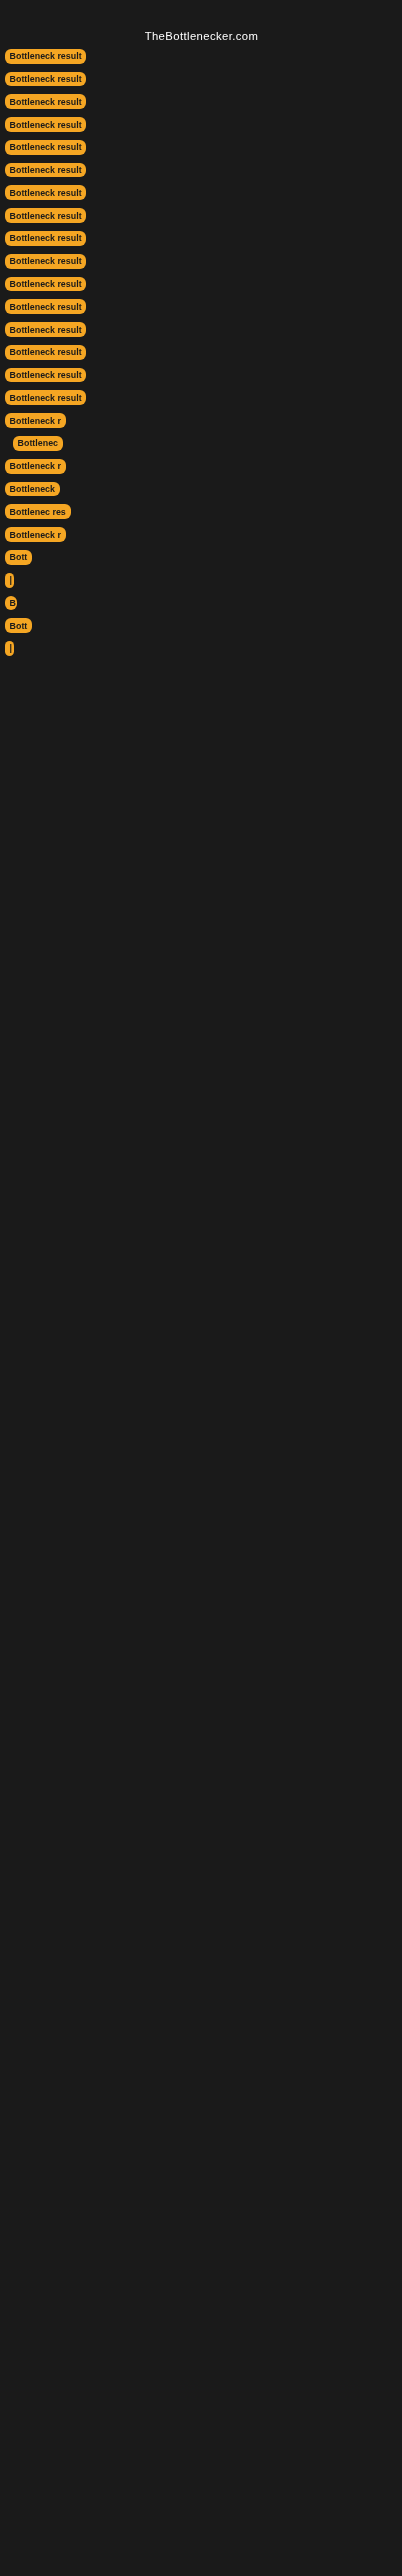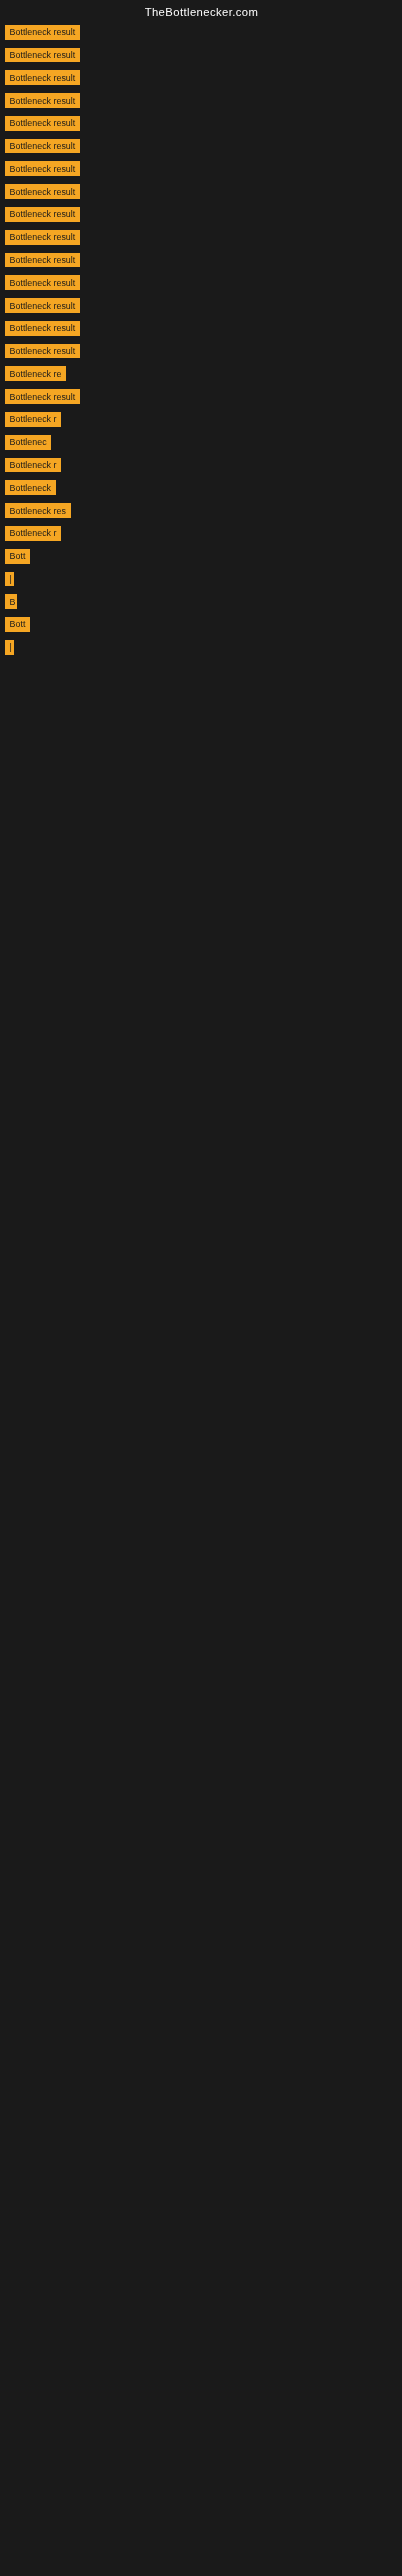--- a/index.html
+++ b/index.html
@@ -13,29 +13,30 @@
       background-color: #1a1a1a;
       font-family: Arial, sans-serif;
       position: relative;
     }
     .site-title {
       text-align: center;
       color: #ffffff;
       font-size: 11.3px;
       padding: 6.4px 0 3.2px 0;
       letter-spacing: 0.4px;
+      margin-top: 24px;
     }
     .bottleneck-badge {
       display: inline-block;
       background-color: #f5a623;
       color: #1a1a1a;
       font-size: 8.9px;
-      font-weight: normal;
+      font-weight: bold;
       padding: 2.4px 4.8px;
-      border-radius: 0;
+      border-radius: 6px;
       white-space: nowrap;
       overflow: hidden;
     }
     .items-container {
       padding: 3.2px 0 0 1.6px;
     }
     .row {
       display: flex;
       align-items: center;
       margin-bottom: 8px;
@@ -89,39 +90,36 @@
     <div class="row">
       <span class="bottleneck-badge" style="max-width: 83px;">Bottleneck result</span>
     </div>
     <div class="row">
       <span class="bottleneck-badge" style="max-width: 84px;">Bottleneck result</span>
     </div>
     <div class="row">
       <span class="bottleneck-badge" style="max-width: 83px;">Bottleneck result</span>
     </div>
     <div class="row">
-      <span class="bottleneck-badge" style="max-width: 72px;">Bottleneck re</span>
-    </div>
-    <div class="row">
       <span class="bottleneck-badge" style="max-width: 83px;">Bottleneck result</span>
     </div>
     <div class="row">
       <span class="bottleneck-badge" style="max-width: 66px;">Bottleneck r</span>
     </div>
     <div class="row">
-      <span class="bottleneck-badge" style="max-width: 58px;">Bottlenec</span>
+      <span class="bottleneck-badge" style="max-width: 58px; margin-left: 8px;">Bottlenec</span>
     </div>
     <div class="row">
       <span class="bottleneck-badge" style="max-width: 66px;">Bottleneck r</span>
     </div>
     <div class="row">
       <span class="bottleneck-badge" style="max-width: 60px; text-align: center;">Bottleneck</span>
     </div>
     <div class="row">
-      <span class="bottleneck-badge" style="max-width: 74px;">Bottleneck res</span>
+      <span class="bottleneck-badge" style="max-width: 74px;">Bottlenec res</span>
     </div>
     <div class="row">
       <span class="bottleneck-badge" style="max-width: 64px;">Bottleneck r</span>
     </div>
     <div class="row">
       <span class="bottleneck-badge" style="max-width: 31px;">Bott</span>
     </div>
     <div class="row">
       <span class="bottleneck-badge" style="max-width: 6.4px;">|</span>
     </div>

